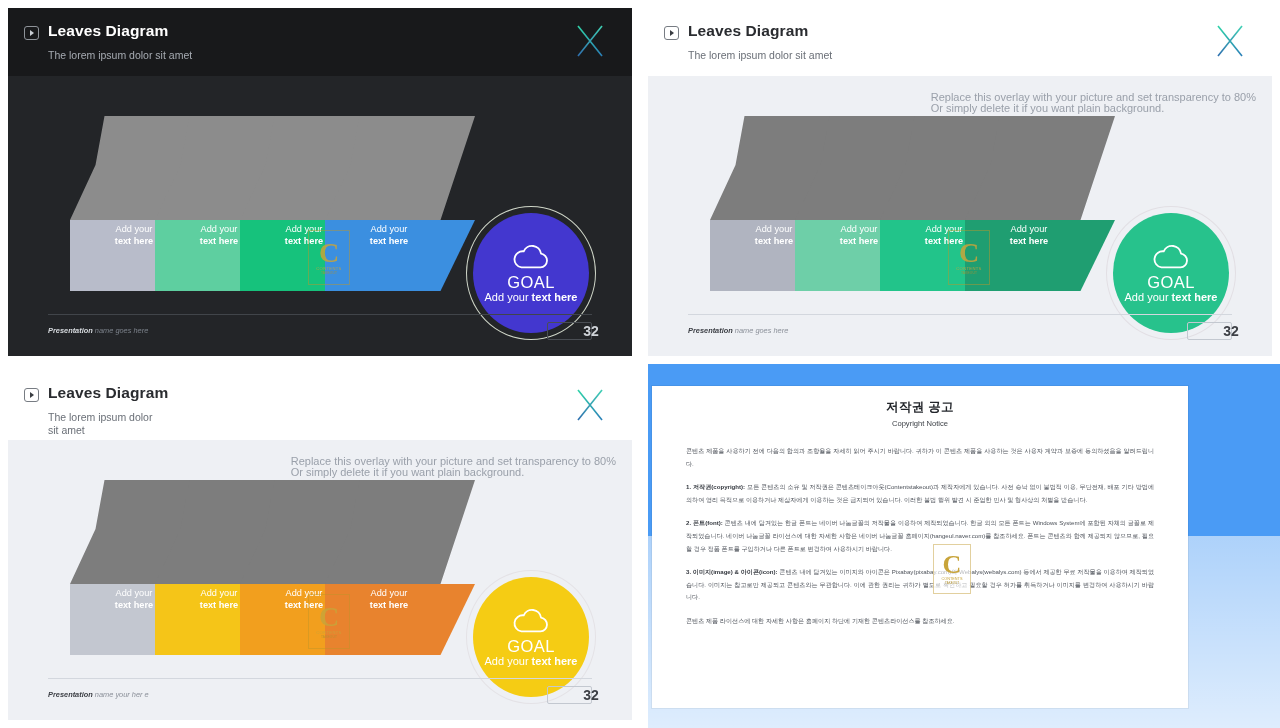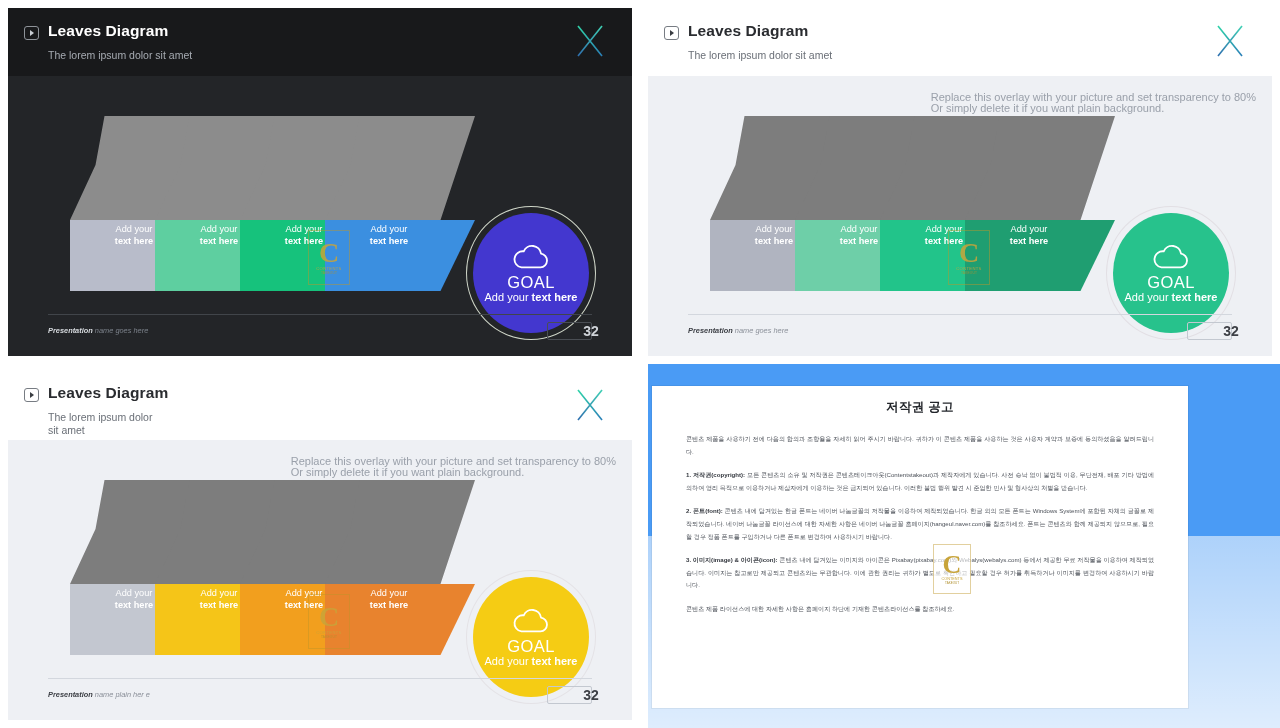--- a/index.html
+++ b/index.html
@@ -502,34 +502,35 @@
             <div class="goal-sub">
               <span>Add your </span><b>text here</b>
             </div>
           </div>
         </div>
       </div>
 
       <div class="s-footer">
         <div class="foot-rule"></div>
         <div class="foot-text">
-          <b>Presentation</b><span> name plain her e</span>
+          <b>Presentation</b><span> name your her e</span>
         </div>
         <div class="page-num">32</div>
       </div>
 
     </div>
   </div>
 
   <div class="cell cr-cell">
     <div class="cr-blue" style="--crblue: #4a9bf5;"></div>
     <div class="cr-fade"></div>
 
     <div class="cr-paper">
       <div class="cr-title">저작권 공고</div>
+      <div class="cr-subtitle">Copyright Notice</div>
 
       <div class="cr-body">
         <p class="cr-p">
           <b></b><span>콘텐츠 제품을 사용하기 전에 다음의 합의과 조항율을 자세히 읽어 주시기 바랍니다. 귀하가 이 콘텐츠 제품을 사용하는 것은 사용자 계약과 보증에 동의하셨음을 알려드립니다.</span>
         </p>
         <p class="cr-p">
           <b>1. 저작권(copyright): </b><span>모든 콘텐츠의 소유 및 저작권은 콘텐츠테이크아웃(Contentstakeout)과 제작자에게 있습니다. 사전 승낙 없이 불법적 이용, 무단전재, 배포 기타 방법에 의하여 영리 목적으로 이용하거나 제삼자에게 이용하는 것은 금지되어 있습니다. 이러한 불법 행위 발견 시 준엄한 민사 및 형사상의 처벌을 받습니다.</span>
         </p>
         <p class="cr-p">
           <b>2. 폰트(font): </b><span>콘텐츠 내에 담겨있는 한글 폰트는 네이버 나눔글꼴의 저작물을 이용하여 제작되었습니다. 한글 외의 모든 폰트는 Windows System에 포함된 자체의 글꼴로 제작되었습니다. 네이버 나눔글꼴 라이선스에 대한 자세한 사항은 네이버 나눔글꼴 홈페이지(hangeul.naver.com)를 참조하세요. 폰트는 콘텐츠와 함께 제공되지 않으므로, 필요할 경우 정품 폰트를 구입하거나 다른 폰트로 변경하여 사용하시기 바랍니다.</span>

